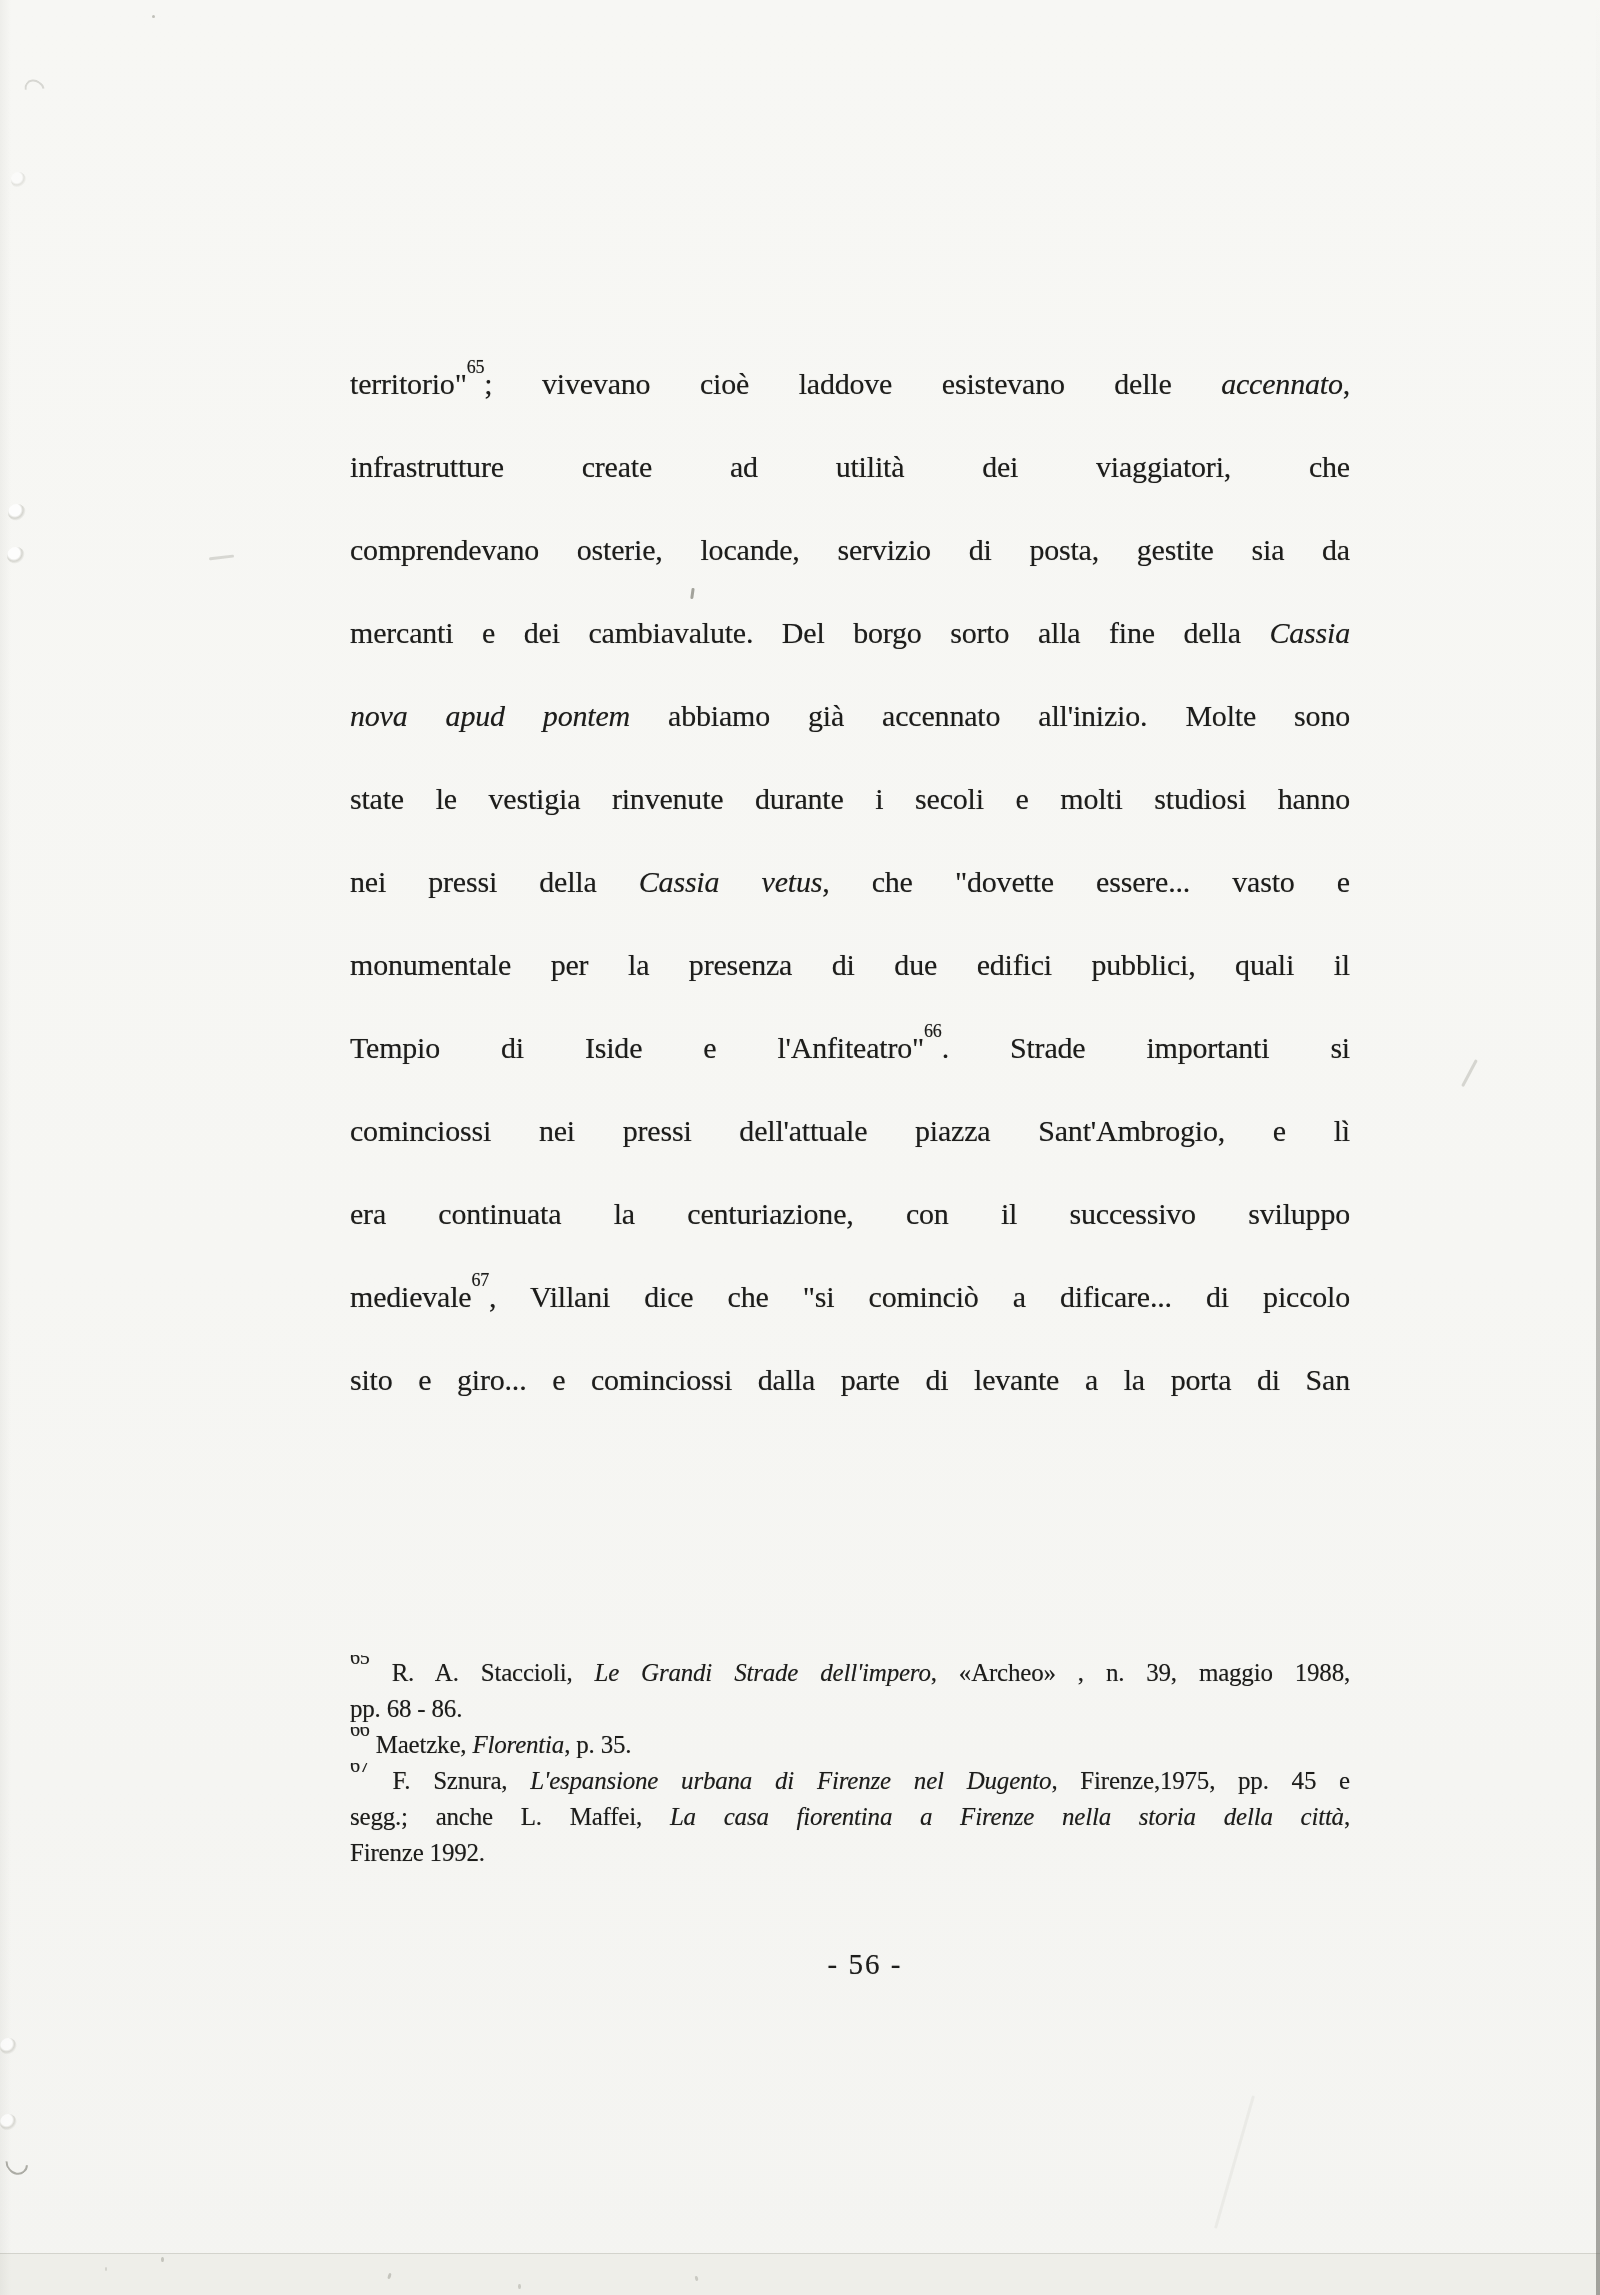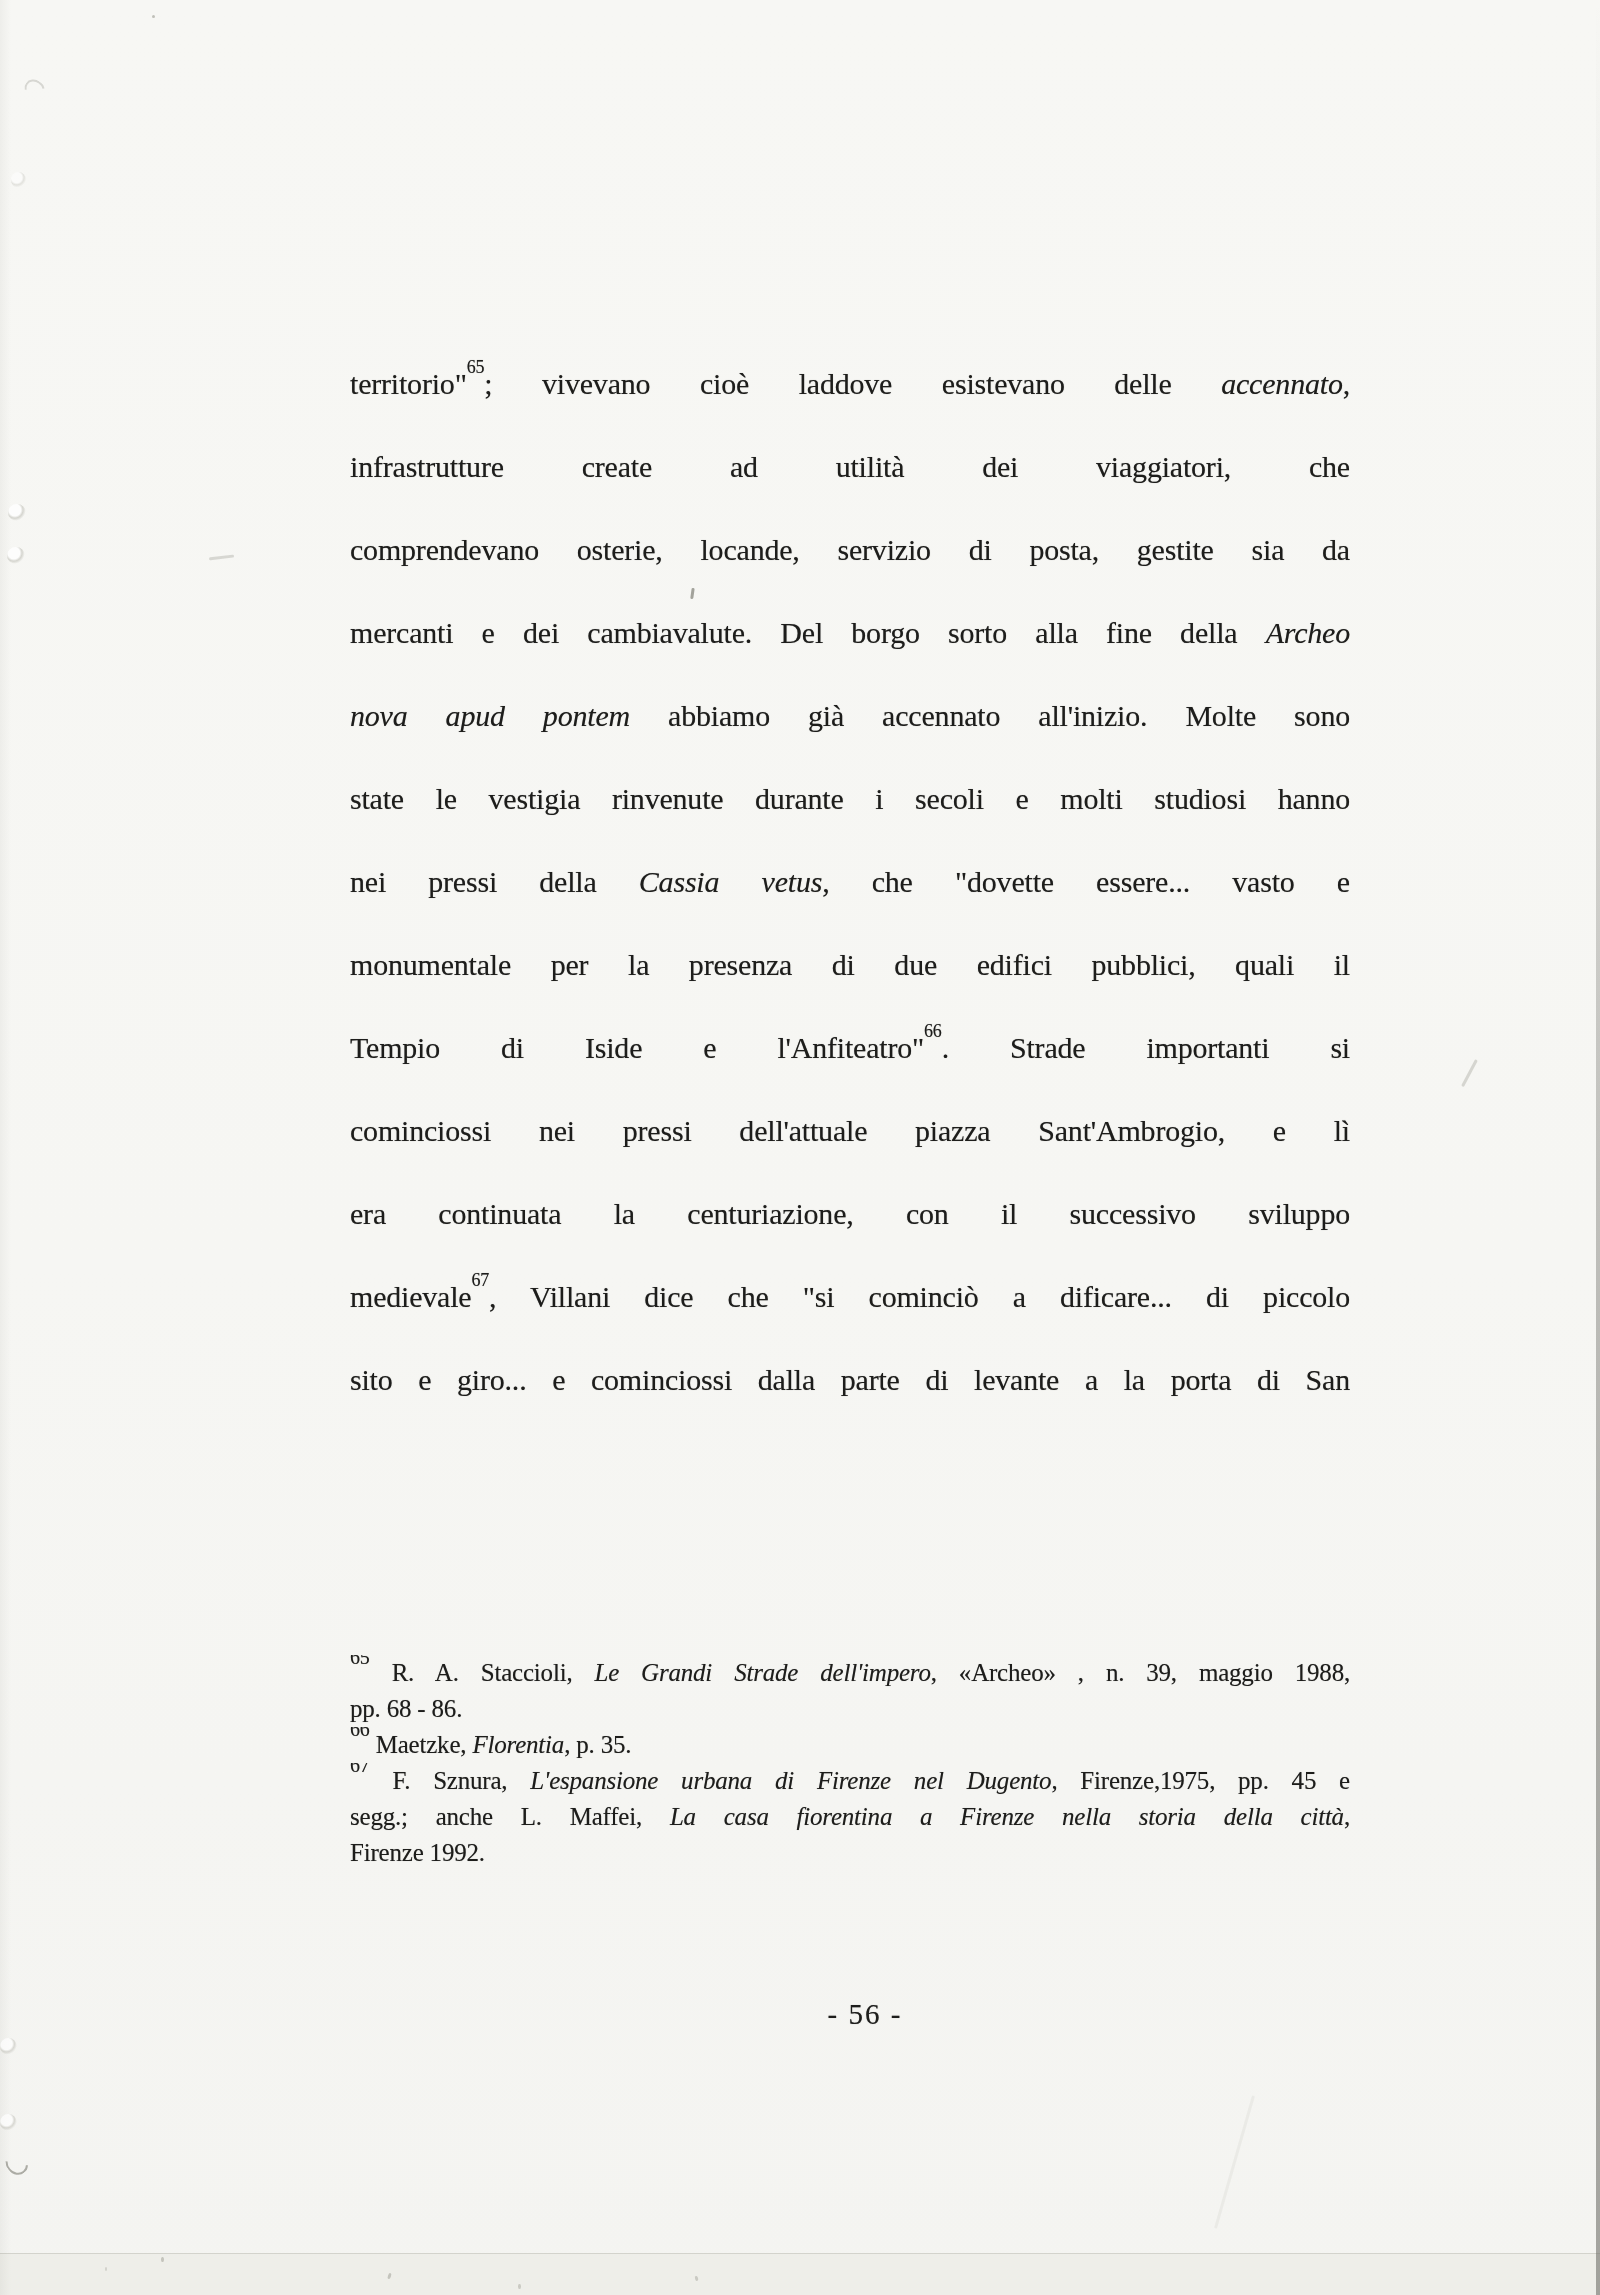--- a/index.html
+++ b/index.html
@@ -43,21 +43,21 @@
     top: -0.55em;
   }
   .footnotes sup {
     font-size: 0.80em;
     line-height: 0;
     position: relative;
     top: -0.38em;
   }
   .pagenum {
     position: absolute;
-    top: 1998px; left: 865px;
+    top: 1948px; left: 865px;
     transform: translateX(-50%);
     font-size: 29px;
     letter-spacing: 2px;
     text-shadow: 0 0 0.7px rgba(25,25,25,0.5);
     white-space: nowrap;
   }
   
   .edge-strip {
     position: absolute;
     left: 0; right: 0; top: 2253px; height: 43px;
@@ -94,21 +94,21 @@
 </style>
 </head>
 <body>
 
 <div class="page">
 
   <div class="body-text">
       <div class="line j">territorio"<sup>65</sup>; vivevano cioè laddove esistevano delle <i>accennato</i>,</div>
       <div class="line j">infrastrutture create ad utilità dei viaggiatori, che</div>
       <div class="line j">comprendevano osterie, locande, servizio di posta, gestite sia da</div>
-      <div class="line j">mercanti e dei cambiavalute. Del borgo sorto alla fine della <i>Archeo</i></div>
+      <div class="line j">mercanti e dei cambiavalute. Del borgo sorto alla fine della <i>Cassia</i></div>
       <div class="line j"><i>nova apud pontem</i> abbiamo già accennato all'inizio. Molte sono</div>
       <div class="line j">state le vestigia rinvenute durante i secoli e molti studiosi hanno</div>
       <div class="line j">nei pressi della <i>Cassia vetus</i>, che "dovette essere... vasto e</div>
       <div class="line j">monumentale per la presenza di due edifici pubblici, quali il</div>
       <div class="line j">Tempio di Iside e l'Anfiteatro"<sup>66</sup>. Strade importanti si</div>
       <div class="line j">cominciossi nei pressi dell'attuale piazza Sant'Ambrogio, e lì</div>
       <div class="line j">era continuata la centuriazione, con il successivo sviluppo</div>
       <div class="line j">medievale<sup>67</sup>, Villani dice che "si cominciò a dificare... di piccolo</div>
       <div class="line j">sito e giro... e cominciossi dalla parte di levante a la porta di San</div>
     </div>

